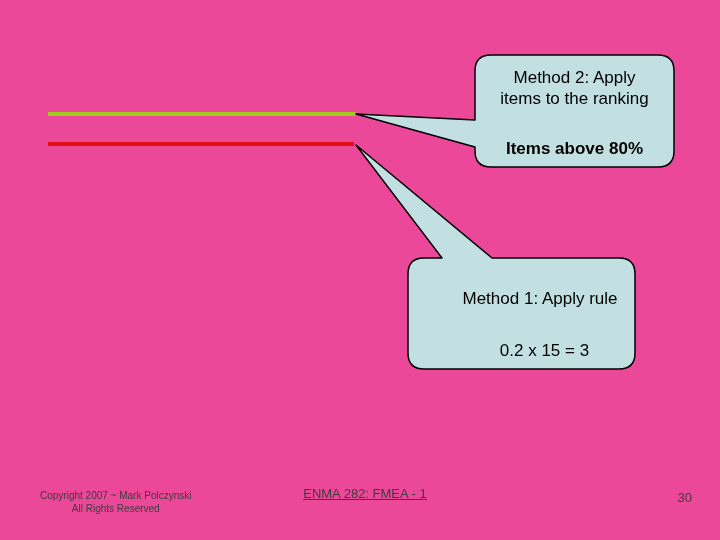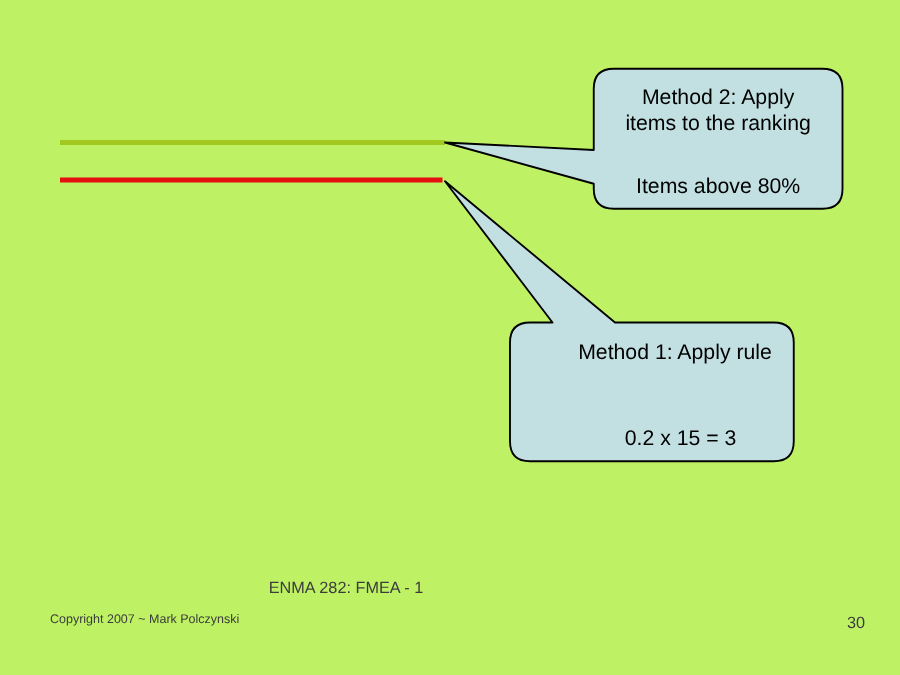--- a/index.html
+++ b/index.html
@@ -1,21 +1,21 @@
 <!DOCTYPE html>
 <html><head>
 <meta charset="utf-8">
 <style>
   html, body { margin: 0; padding: 0; }
   body { font-family: "Liberation Sans", sans-serif; }
   .slide {
     position: relative;
     width: 720px;
     height: 540px;
-    background: #bef264;
+    background: #ec4899;
     overflow: hidden;
   }
   .annotation-layer {
     position: absolute;
     left: 0; top: 0;
     width: 720px; height: 540px;
   }
   .callout-text {
     position: absolute;
     text-align: center;
@@ -28,24 +28,26 @@
   .footer-copyright {
     position: absolute;
     left: 40px; top: 489px;
     font-size: 10px;
     line-height: 13px;
     color: #3c3c3c;
     text-align: center;
   }
   .footer-course {
     position: absolute;
-    left: 215px; top: 462px;
+    left: 215px; top: 486px;
     width: 300px;
+    text-align: center;
     font-size: 13px;
     color: #3c3c3c;
+    text-decoration: underline;
   }
   .footer-page-number {
     position: absolute;
     right: 28px; top: 490px;
     font-size: 13px;
     color: #3c3c3c;
   }
 </style>
 </head>
 <body>
@@ -64,26 +66,27 @@
 
     <path d="M 424 258 L 442 258 L 356 145 L 492 258 L 619 258 Q 635 258 635 274
              L 635 353 Q 635 369 619 369 L 424 369 Q 408 369 408 353
              L 408 274 Q 408 258 424 258 Z" stroke-width="1.5" stroke-linejoin="round" fill="#c2e0e2" stroke="#000000"></path>
   </svg>
 
   <div class="callout-text" style="left:475px; top:67px; width:199px;">
     <span class="callout-line">Method 2: Apply</span>
     <span class="callout-line">items to the ranking</span>
   </div>
-  <div class="callout-text" style="left:475px; top:138px; width:199px;">Items above 80%</div>
+  <div class="callout-text" style="left:475px; top:138px; width:199px;font-weight:bold;">Items above 80%</div>
 
-  <div class="callout-text" style="left:408px; top:271px; width:264px;">
+  <div class="callout-text" style="left:408px; top:288px; width:264px;">
     <span class="callout-line">Method 1: Apply rule</span>
   </div>
   <div class="callout-text" style="left:408px; top:340px; width:273px;">0.2 x 15 = 3</div>
 
   <div class="footer-copyright">
     <span class="callout-line">Copyright 2007 ~ Mark Polczynski</span>
+    <span class="callout-line">All Rights Reserved</span>
   </div>
   <div class="footer-course">ENMA 282: FMEA - 1</div>
   <div class="footer-page-number">30</div>
 
 </div>
 
 </body></html>

